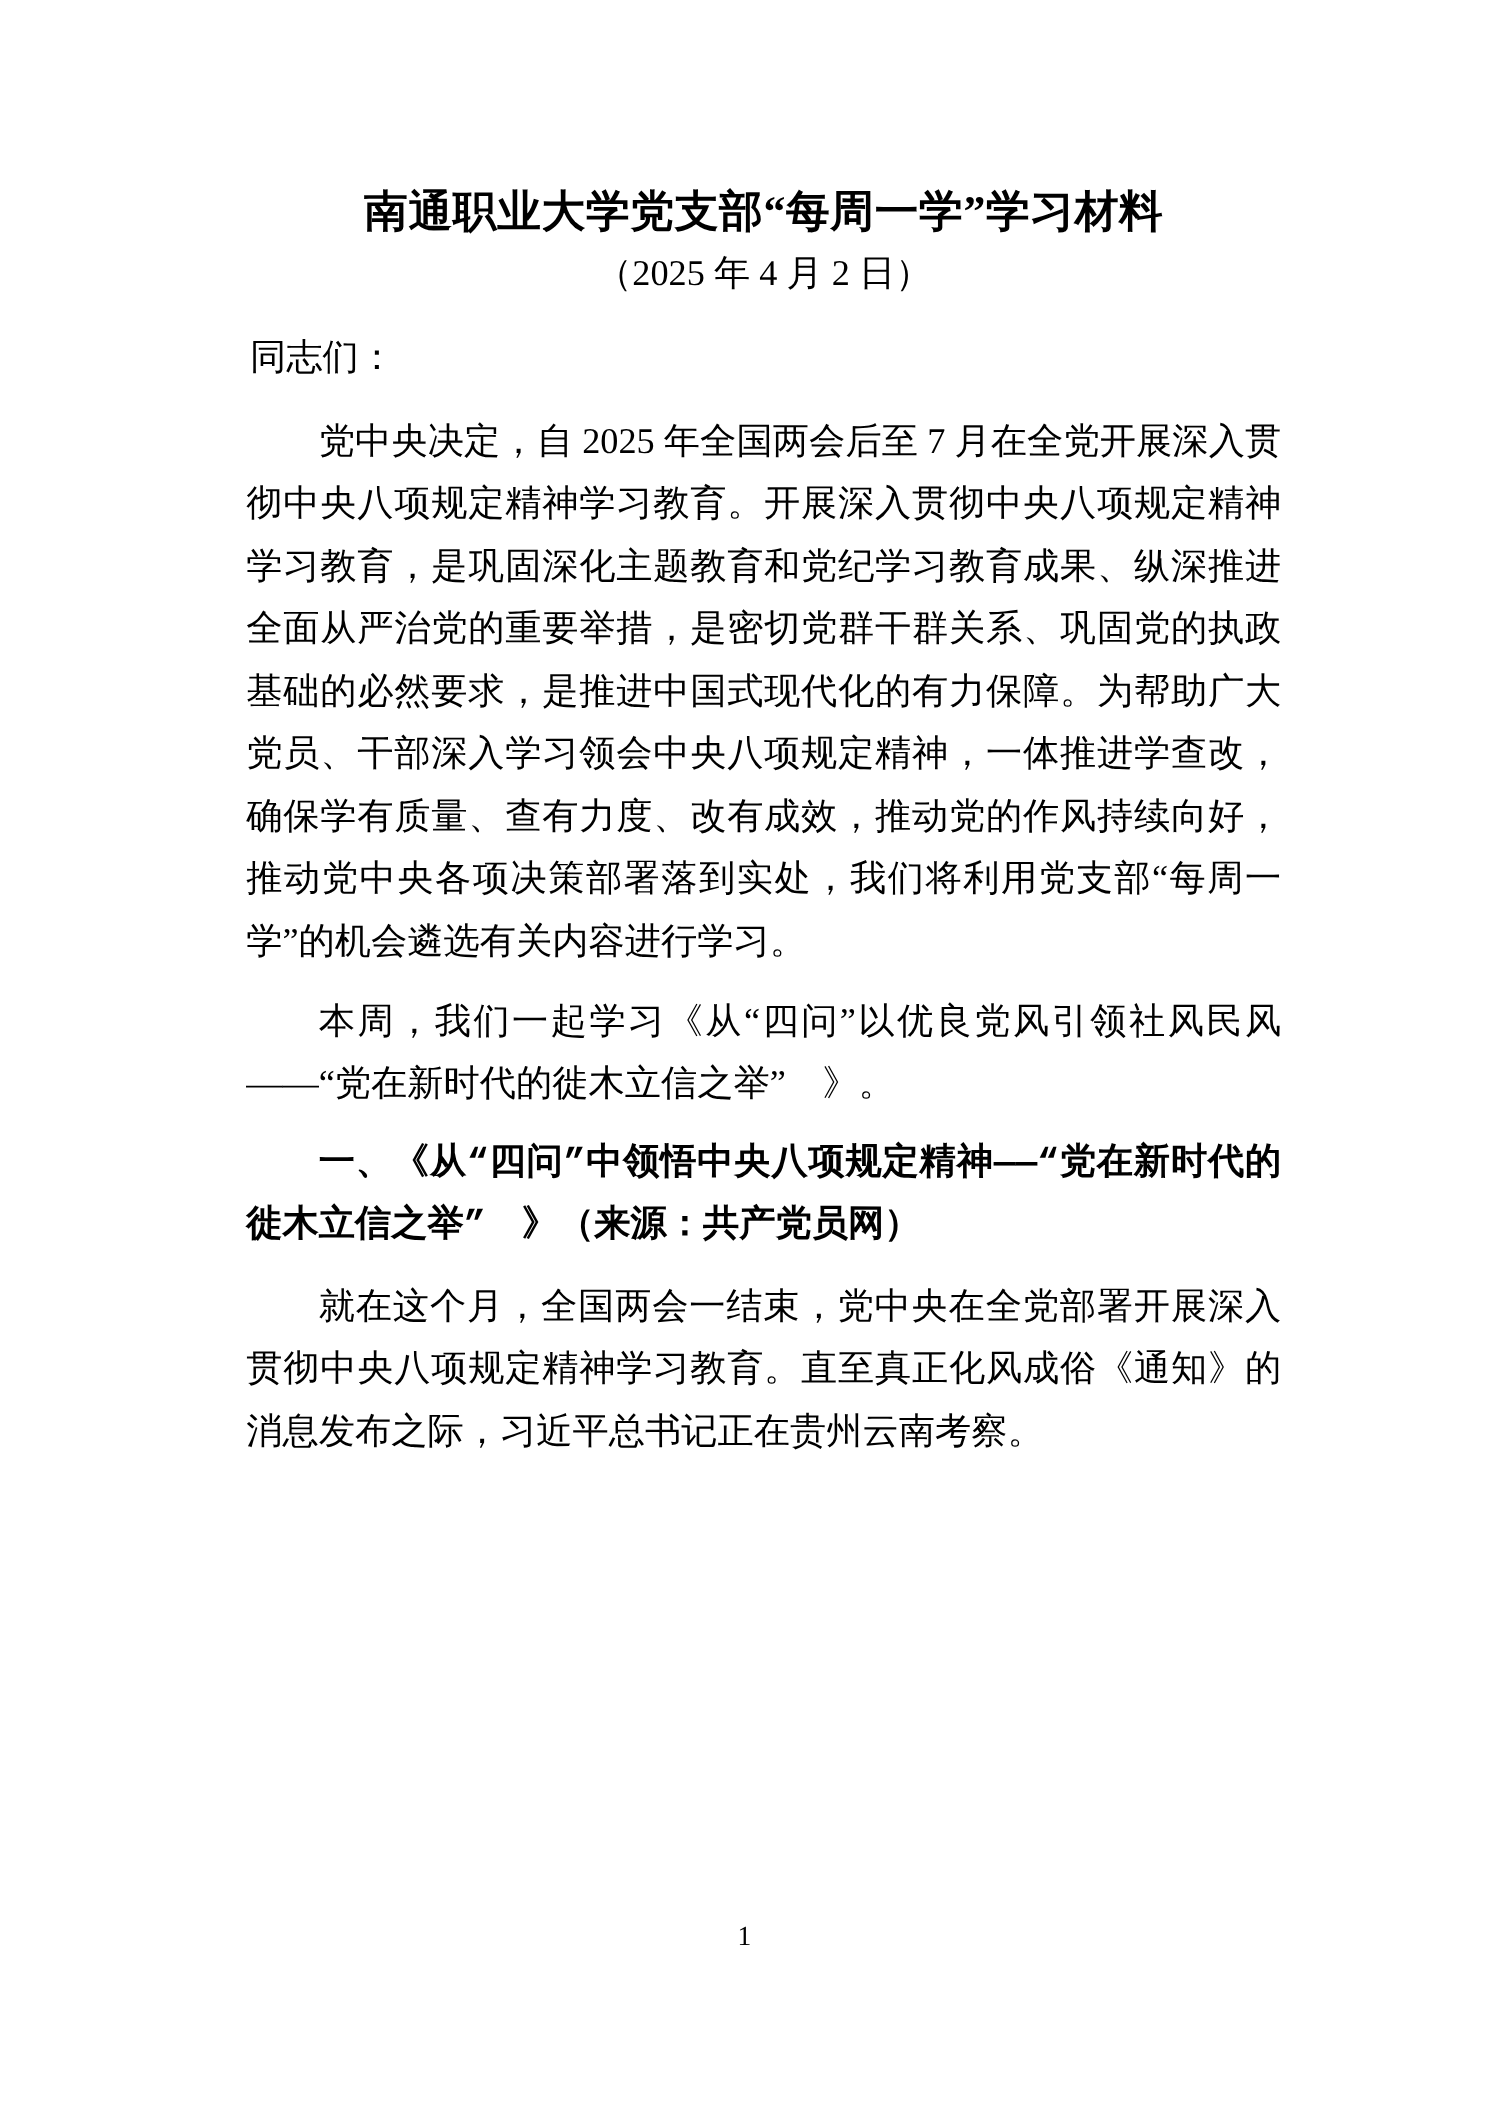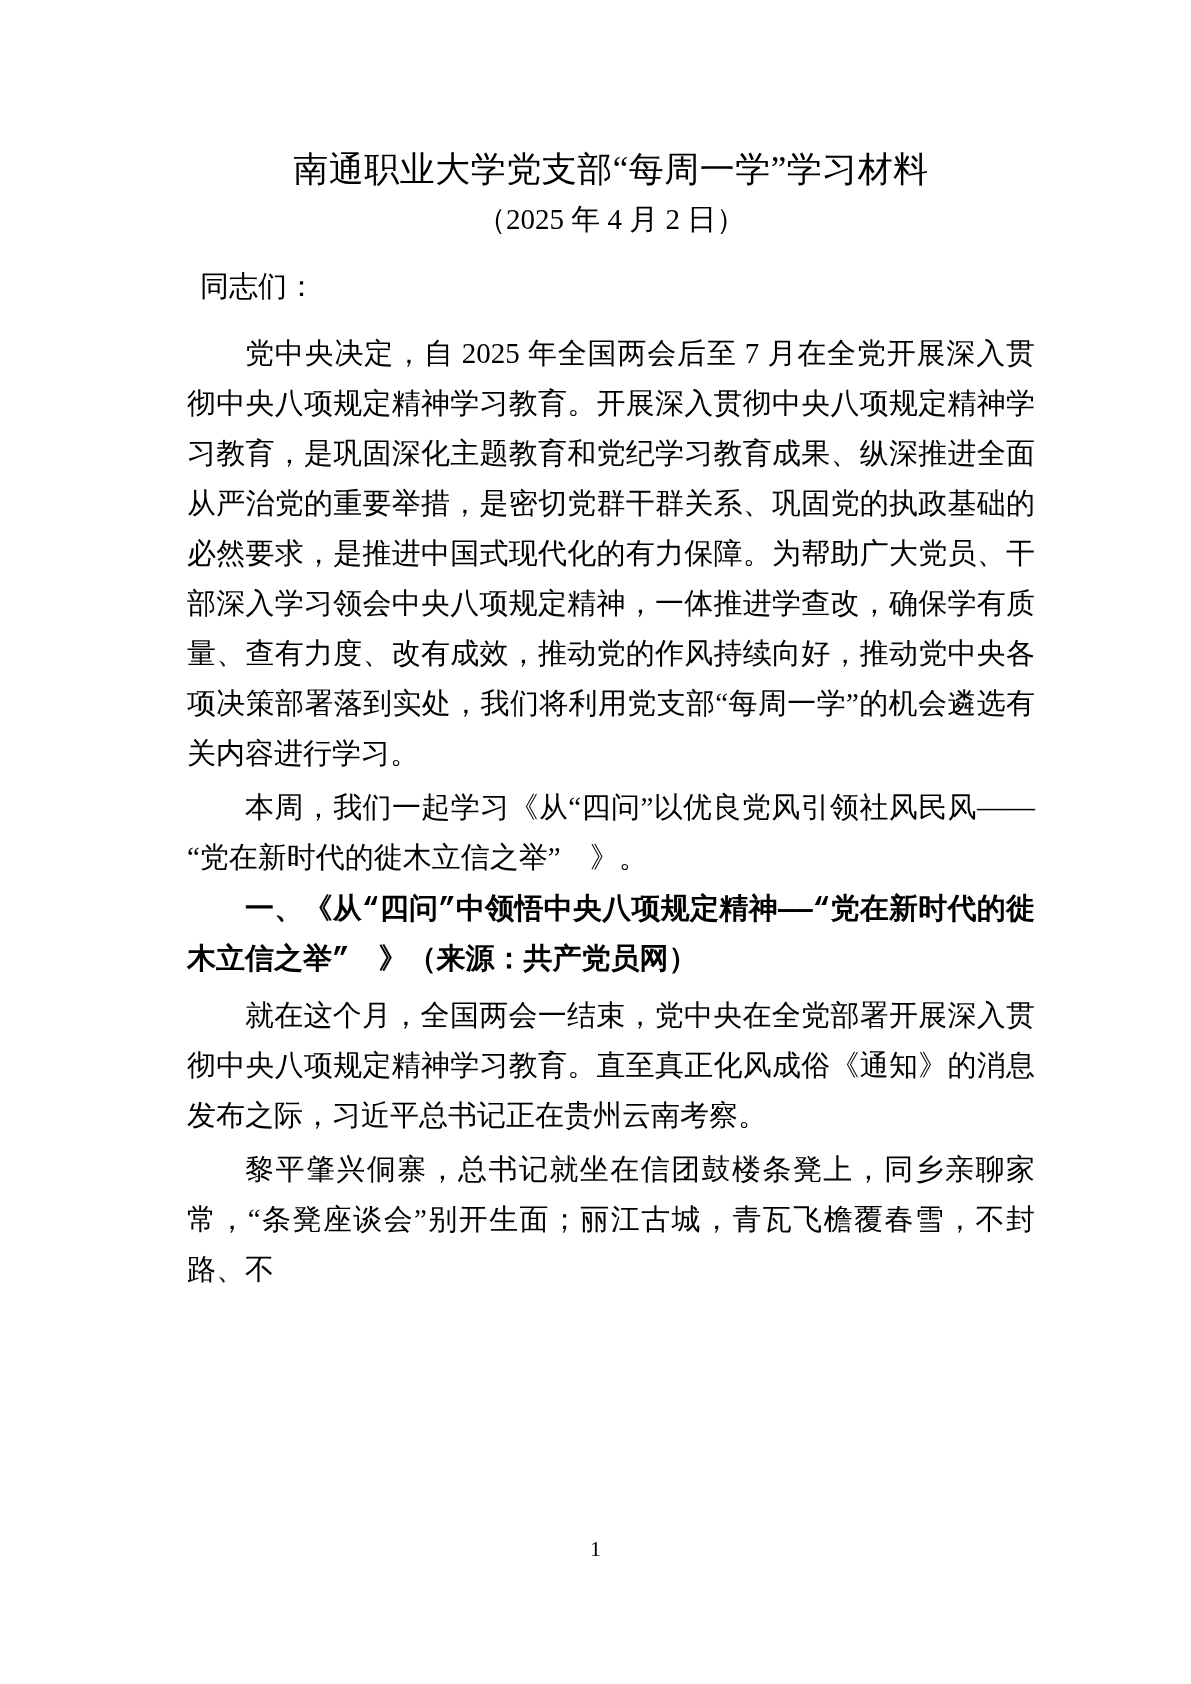--- a/index.html
+++ b/index.html
@@ -18,39 +18,39 @@
   }
   .doc {
     position: absolute;
     left: 183px;
     top: 146px;
     width: 856px;
   }
   .doc-title {
     text-align: center;
     font-size: 35px;
-    font-weight: normal;
+    font-weight: bold;
     line-height: 48px;
     letter-spacing: 0.5px;
     white-space: nowrap;
   }
   .date-line {
     text-align: center;
     font-size: 29px;
     line-height: 50px;
   }
   .salutation {
     font-size: 29px;
     line-height: 50px;
     margin: 17px;
   }
   .para {
     font-size: 29px;
     line-height: 50px;
-    margin: 4px;
+    margin: 14px;
     text-align: justify;
     text-indent: 2em;
   }
   .para.heading {
     font-family: Liberation Mono, monospace;
     font-weight: bold;
   }
   .page-footer {
     position: absolute;
     top: 1534px;
@@ -77,18 +77,17 @@
     <p class="para">党中央决定，自 2025 年全国两会后至 7 月在全党开展深入贯彻中央八项规定精神学习教育。开展深入贯彻中央八项规定精神学习教育，是巩固深化主题教育和党纪学习教育成果、纵深推进全面从严治党的重要举措，是密切党群干群关系、巩固党的执政基础的必然要求，是推进中国式现代化的有力保障。为帮助广大党员、干部深入学习领会中央八项规定精神，一体推进学查改，确保学有质量、查有力度、改有成效，推动党的作风持续向好，推动党中央各项决策部署落到实处，我们将利用党支部“每周一学”的机会遴选有关内容进行学习。</p>
 
     <p class="para">本周，我们一起学习《从“四问”以优良党风引领社风民风——“党在新时代的徙木立信之举”　》。</p>
 
     <p class="para heading">一、《从“四问”中领悟中央八项规定精神——“党在新时代的徙木立信之举”　》（来源：共产党员网）</p>
 
 
 
     <p class="para">就在这个月，全国两会一结束，党中央在全党部署开展深入贯彻中央八项规定精神学习教育。直至真正化风成俗《通知》的消息发布之际，习近平总书记正在贵州云南考察。</p>
 
-    <p class="para">黎平肇兴侗寨，总书记就坐在信团鼓楼条凳上，同乡亲聊家常，“条凳座谈会”别开生面；丽江古城，青瓦飞檐覆春雪，不封路、不</p>
 
   </div>
 
   <div class="page-footer">1</div>
 </div>
 
 </body></html>

